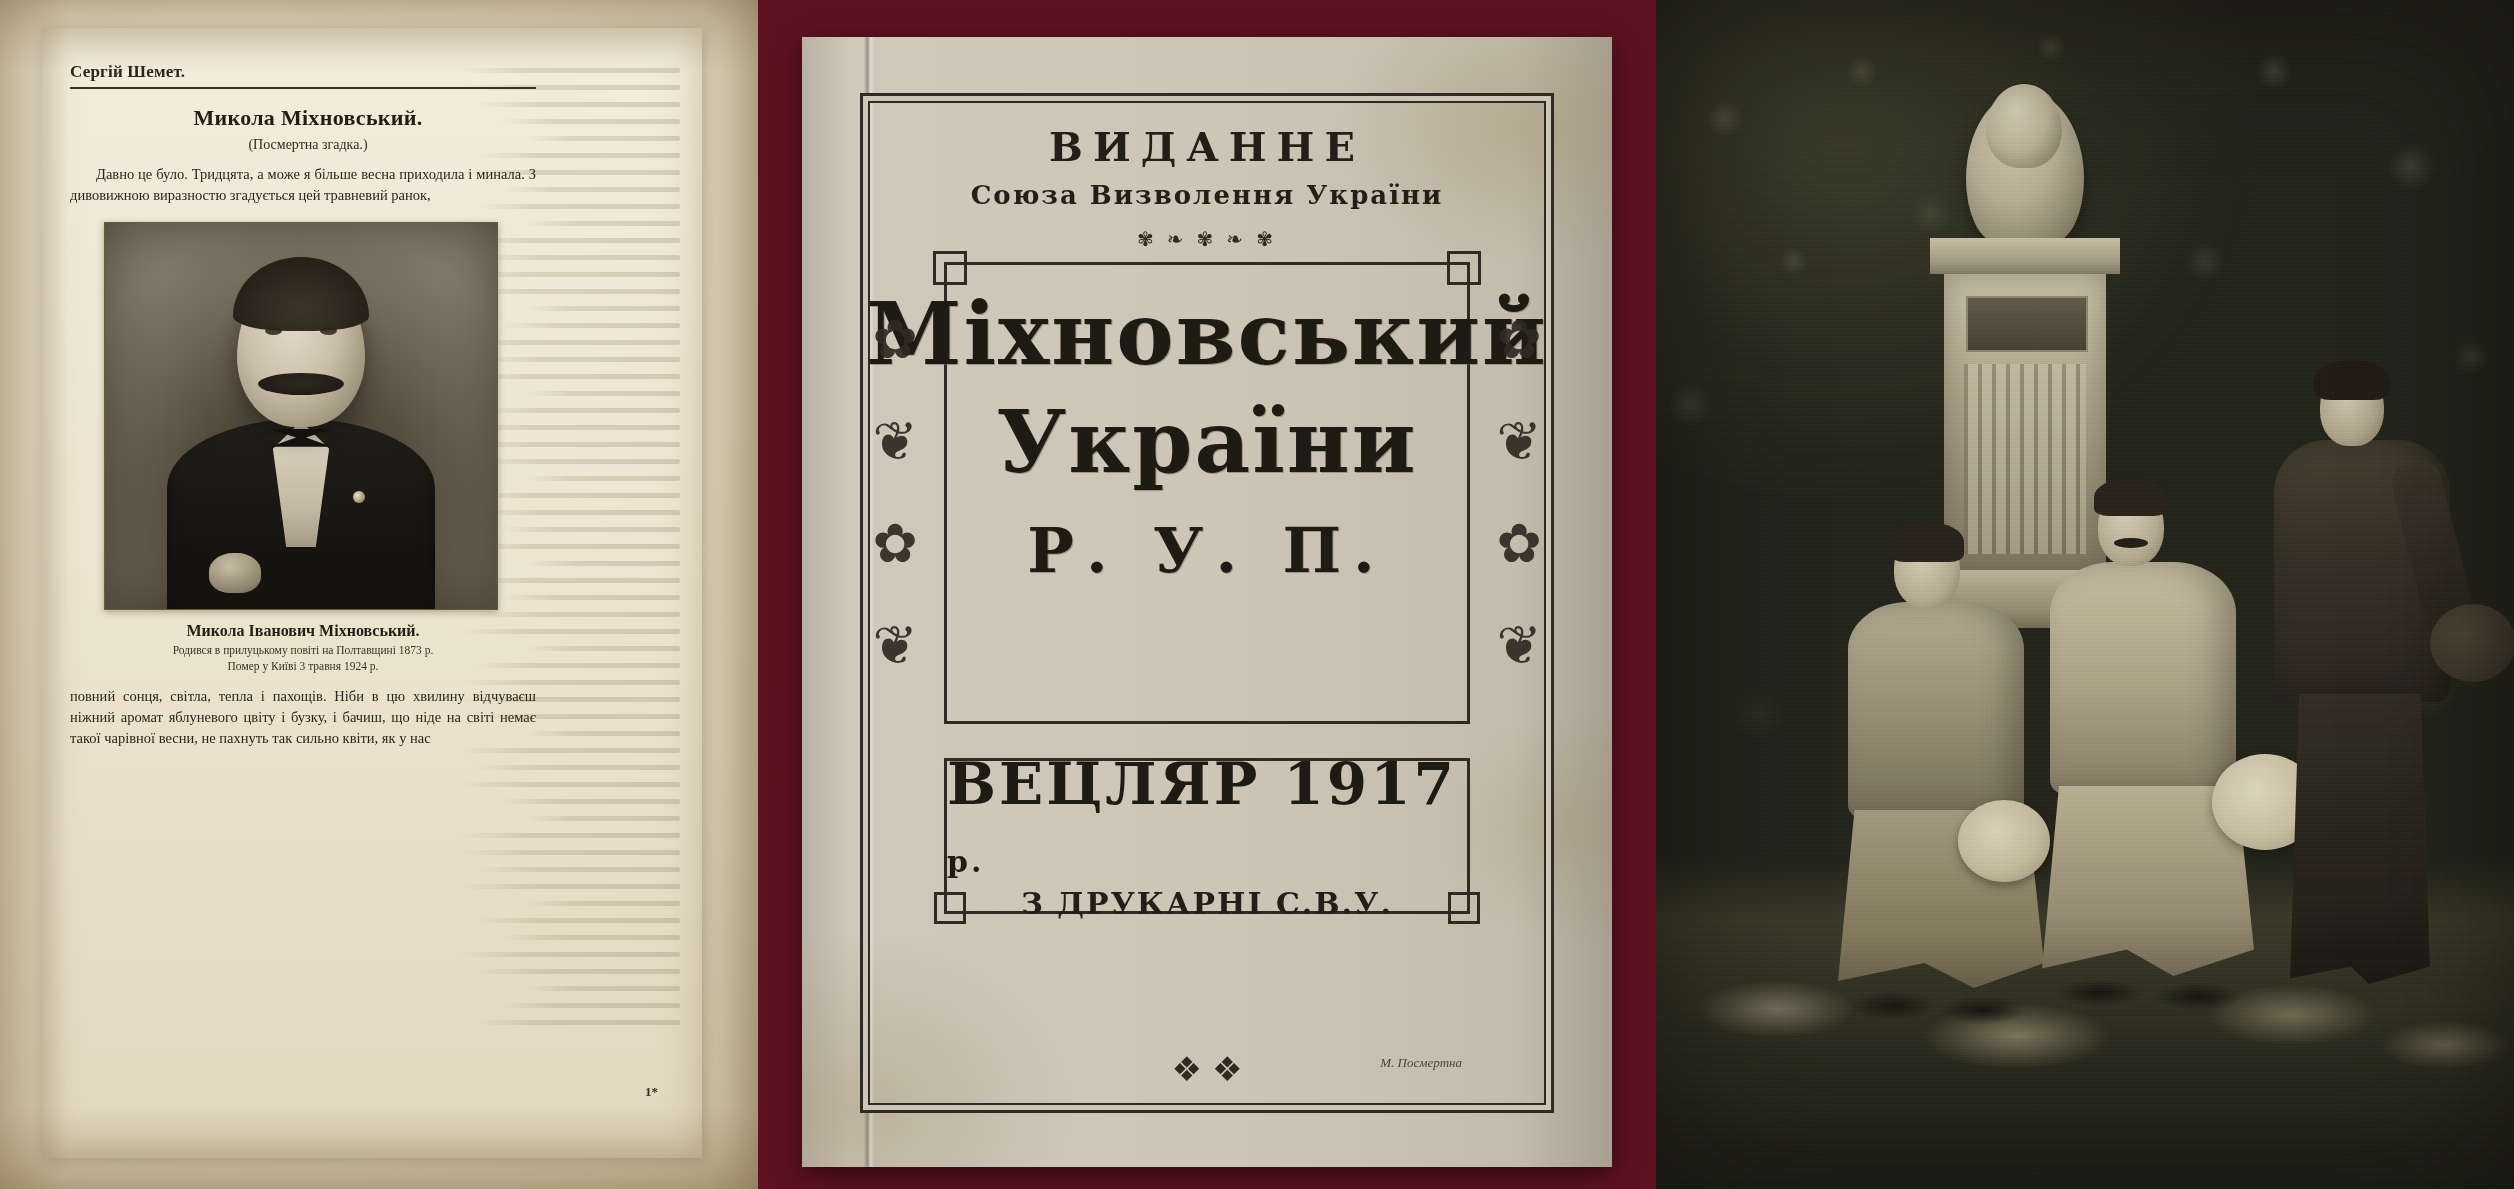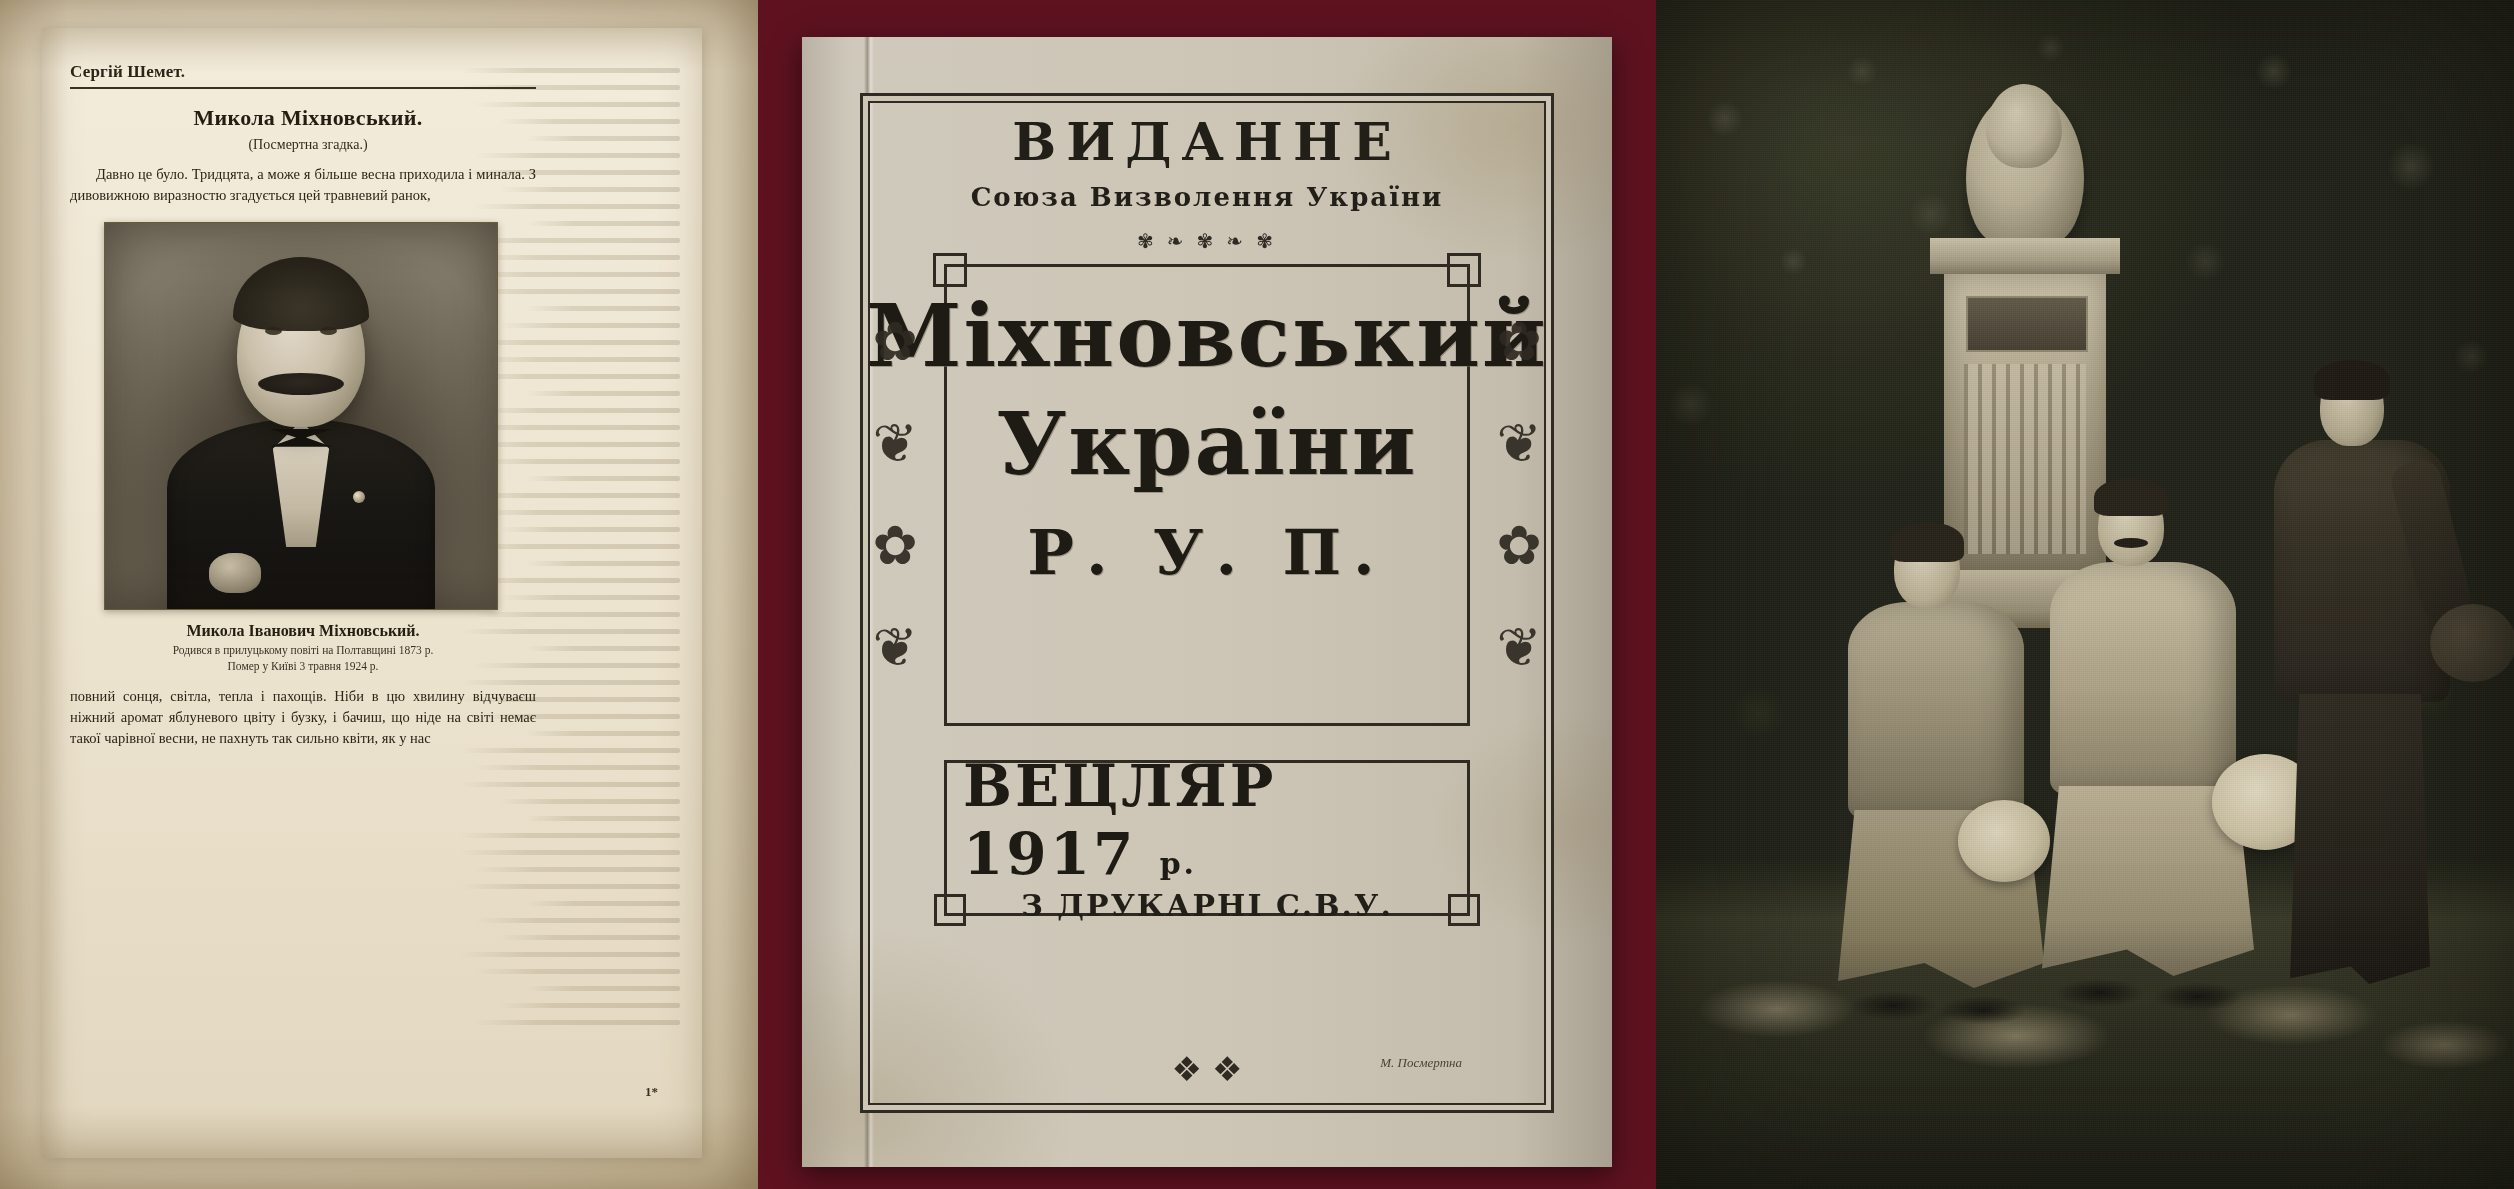--- a/index.html
+++ b/index.html
@@ -246,22 +246,22 @@
     border:3px solid #2f2a22;
     box-shadow: inset 0 0 0 5px #cdc6b7, inset 0 0 0 7px #2f2a22;
   }
   .cover-inner{
     position:absolute;
     left:78px; top:74px; right:78px; bottom:72px;
     display:flex; flex-direction:column; align-items:center;
     color:#221e18;
   }
   .publisher-1{
-    margin-top:0;
-    font-size:52px;
+    margin-top:12px;
+    font-size:40px;
     letter-spacing:10px;
     font-weight:700;
     font-family:"DejaVu Serif", serif;
   }
   .publisher-2{
     margin-top:10px;
     font-size:26px;
     letter-spacing:2px;
     font-weight:700;
     font-family:"DejaVu Serif", serif;
@@ -316,21 +316,20 @@
     position:absolute; width:26px; height:26px; border:3px solid #2f2a22;
   }
   .imprint-box::before{ left:-13px; bottom:-13px;}
   .imprint-box::after{ right:-13px; bottom:-13px;}
   .place-year{
     font-family:"DejaVu Serif", serif;
     font-weight:700;
     font-size:58px;
     letter-spacing:3px;
     color:#1e1a14;
-    padding-left:16px;
   }
   .place-year .yr-suffix{ font-size:30px; }
   .printer{
     font-family:"DejaVu Serif", serif;
     font-weight:700;
     font-size:30px;
     letter-spacing:2px;
   }
   .artist-sign{
     position:absolute;

